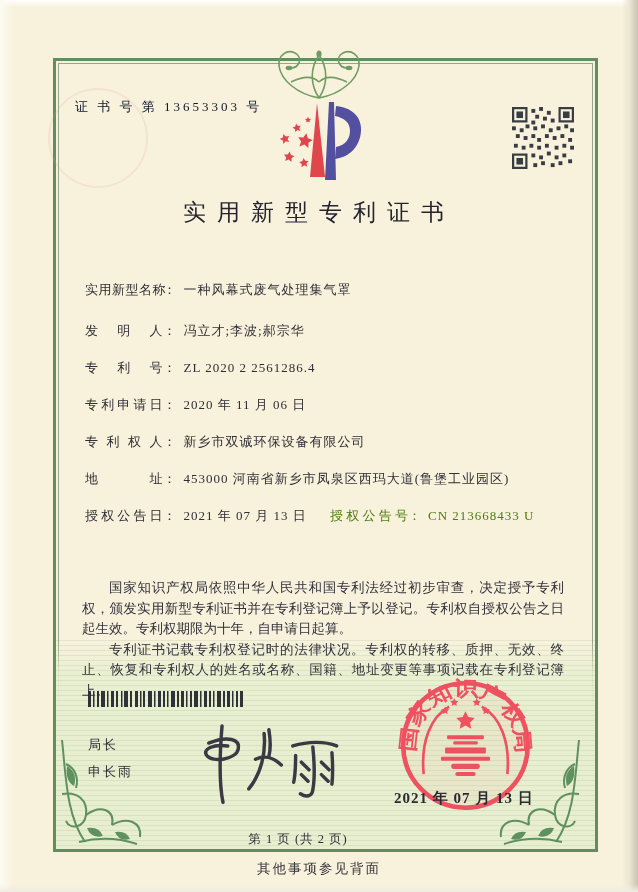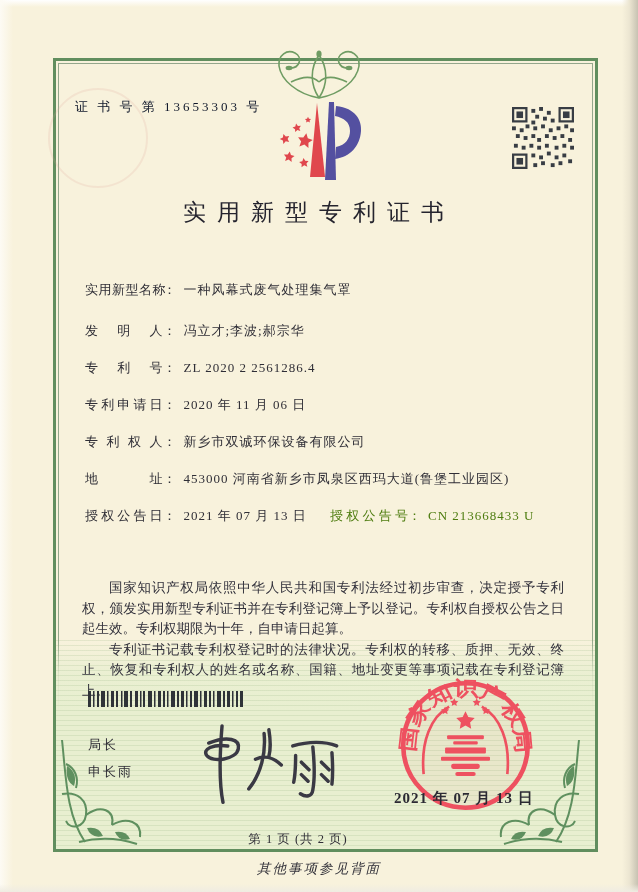--- a/index.html
+++ b/index.html
@@ -39,21 +39,21 @@
 
   .barcode{position:absolute;left:88px;top:691px;}
   .sig-block{position:absolute;left:88px;top:736px;font-size:13px;letter-spacing:2px;color:#2c2b33;}
   .sig-block div{margin-bottom:9px;}
   .signature{position:absolute;left:180px;top:718px;}
 
   .seal{position:absolute;left:392px;top:676px;}
   .seal-date{position:absolute;left:394px;top:789px;font-size:15px;letter-spacing:1px;color:#2b2a33;font-weight:bold;}
 
   .page-info{position:absolute;left:0;top:831px;width:596px;text-align:center;font-size:12.5px;letter-spacing:1px;color:#2f2e36;}
-  .back-note{position:absolute;left:0;top:860px;width:638px;text-align:center;font-size:13.5px;letter-spacing:2px;color:#33323a;font-style:italic;}
+  .back-note{position:absolute;left:0;top:860px;width:638px;text-align:center;font-size:13.5px;letter-spacing:2px;color:#33323a;}
 
   .orn-top{position:absolute;left:229px;top:42px;}
   .orn-bl{position:absolute;left:57px;top:736px;}
   .orn-br{position:absolute;left:444px;top:736px;transform:scaleX(-1);}
   .logo{position:absolute;left:272px;top:100px;}
   .qr{position:absolute;left:512px;top:107px;}
 </style>
 </head>
 <body>
 

